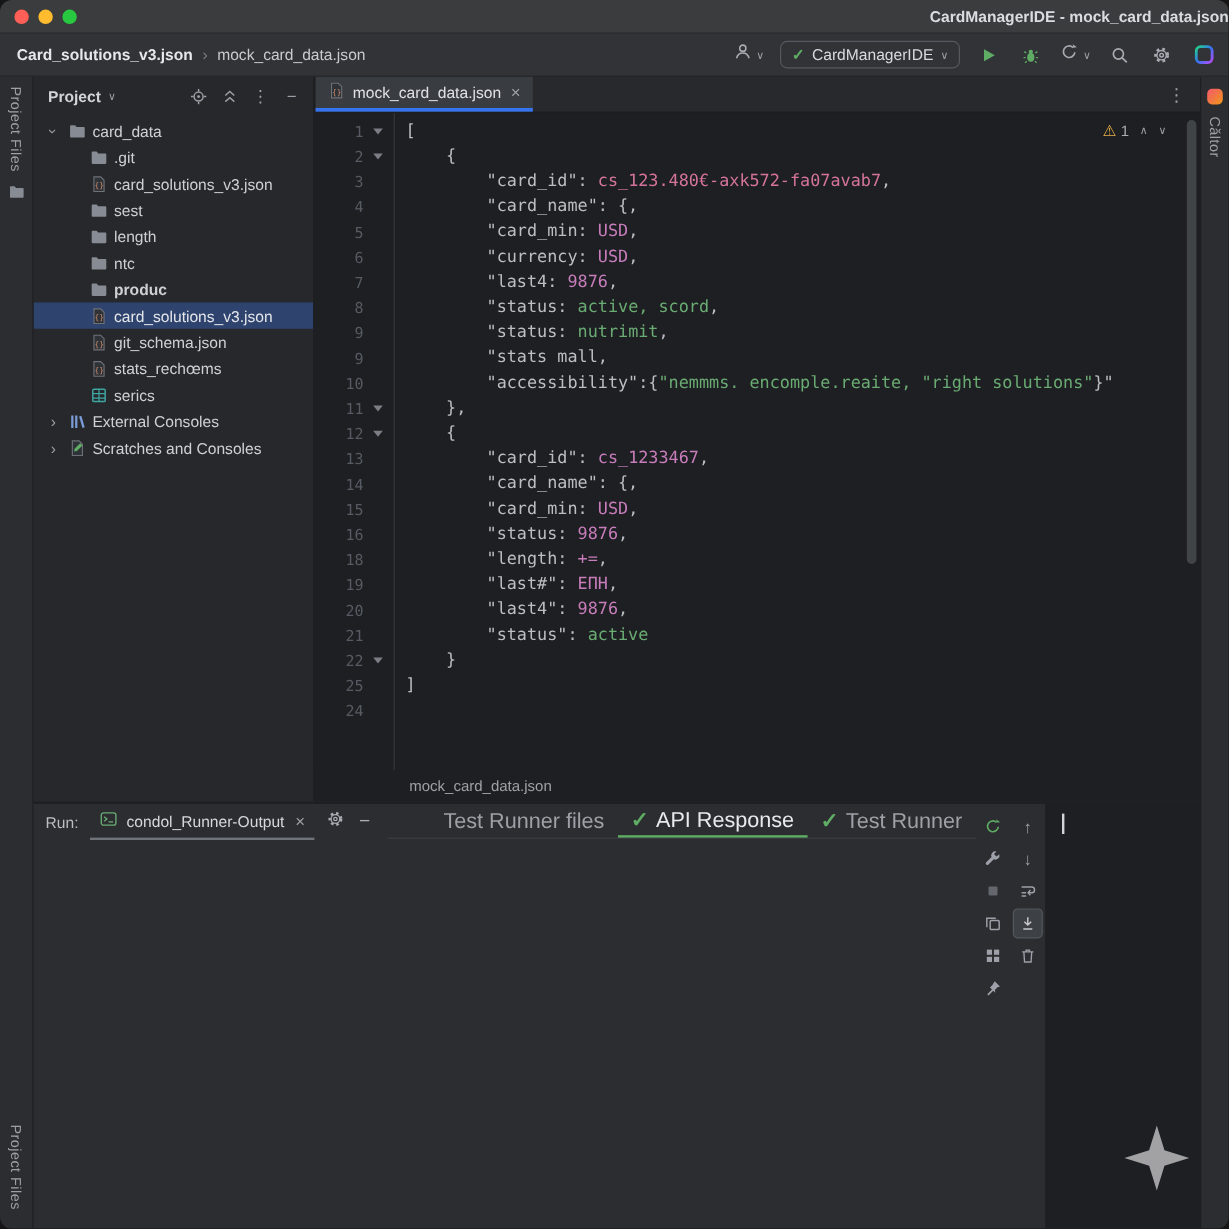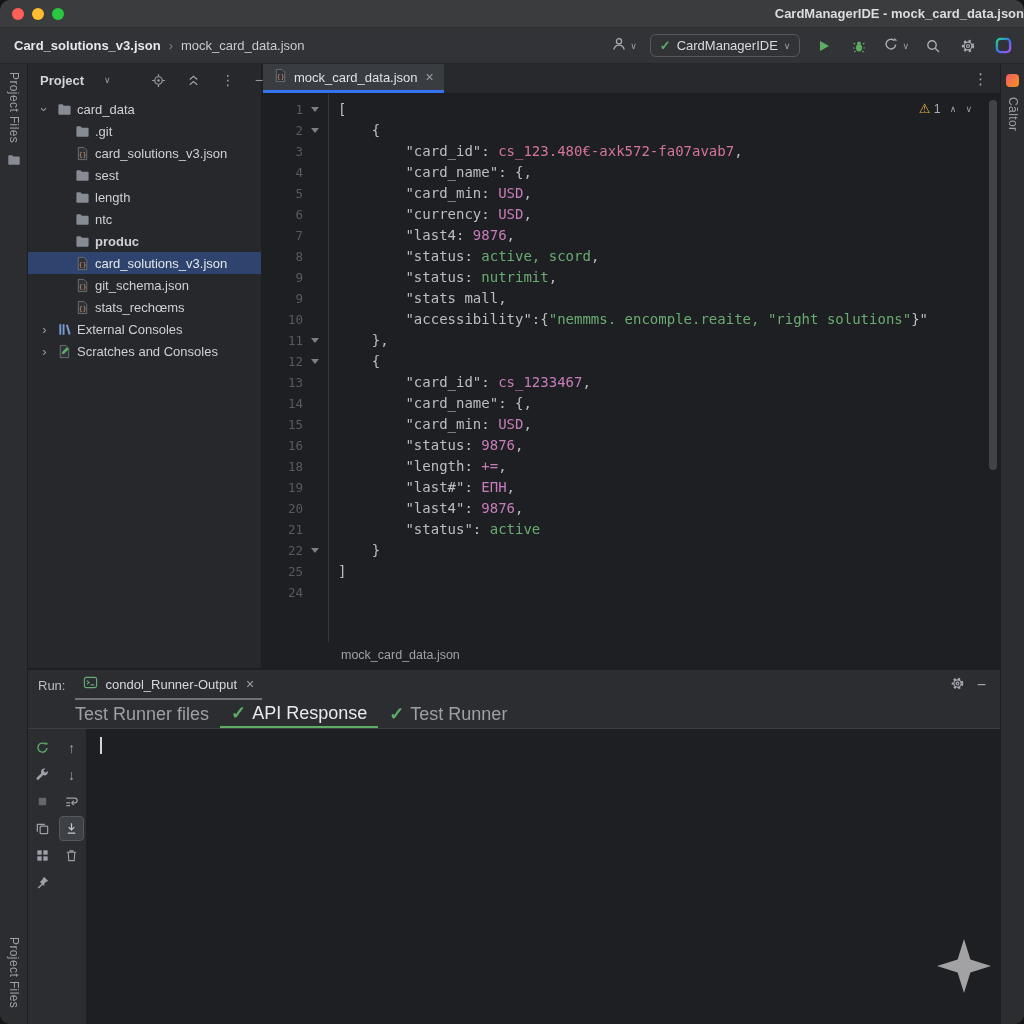--- a/index.html
+++ b/index.html
@@ -35,21 +35,21 @@
   .strip-label.bottom { margin-top:auto; margin-bottom:16px; }
   .strip-icon { margin-top:10px; }
   .rs-dot { width:13px; height:13px; border-radius:4px; margin-top:10px; background:linear-gradient(135deg,#f5576c,#f09819); }
   .strip.right .strip-label { margin-top:10px; }
 
   .center { flex:1; display:flex; flex-direction:column; min-width:0; }
   .top-split { height:604px; display:flex; min-height:0; flex:none; }
 
   
   .project-panel { width:235px; flex:none; background:#26282b; border-right:2px solid #1e1f22; display:flex; flex-direction:column; }
-  .pp-header { height:32px; display:flex; align-items:center; gap:20px; padding:0 8px 0 12px; color:#d2d4d8; font-size:13px; flex:none; }
+  .pp-header { height:32px; display:flex; align-items:center; gap:6px; padding:0 8px 0 12px; color:#d2d4d8; font-size:13px; flex:none; }
   .pp-header .spacer { flex:1; }
   .pp-title { font-weight:600; }
   .pp-hicon { width:20px; height:20px; display:flex; align-items:center; justify-content:center; color:#9da0a8; font-size:14px; }
   .tree { flex:1; overflow:hidden; font-size:13px; color:#ced0d6; padding-top:2px; }
   .tree-row { height:22px; display:flex; align-items:center; gap:5px; white-space:nowrap; }
   .tree-row.selected { background:#2e436e; color:#e4e6ea; }
   .tw-chev { width:13px; flex:none; color:#9da0a6; font-size:13px; text-align:center; }
   .tw-chev.open { transform:rotate(90deg); }
   .tw-chev span { display:inline-block; }
   .tw-icon { width:16px; height:16px; flex:none; display:flex; align-items:center; justify-content:center; }
@@ -68,21 +68,21 @@
   .fold-tri { width:0; height:0; border-left:4px solid transparent; border-right:4px solid transparent; border-top:5px solid #7b7e85; }
   .code { flex:1; padding:5px 0 0 9px; font-family:"DejaVu Sans Mono", monospace; font-size:14px; line-height:21px; white-space:pre; }
   .code-row { height:21px; }
   .tok-p { color:#bcbec4; } .tok-v { color:#c77dbb;text-align:center; } .tok-s { color:#6aab73; } .tok-m { color:#d4749c; }
   .warn-widget { position:absolute; top:7px; right:28px; display:flex; align-items:center; gap:9px; font-size:12.5px; color:#a8abb2; }
   .warn-sign { color:#e8b145; font-size:13px; }
   .scrollbar-thumb { position:absolute; right:3px; top:6px; width:8px; height:370px; border-radius:4px; background:#4a4d51; opacity:.8; }
   .editor-breadcrumb { height:26px; flex:none; display:flex; align-items:center; padding-left:78px; font-size:12.5px; color:#9da0a6; background:#1e1f22; }
 
   
-  .run-panel { flex:1; min-height:0; display:flex; flex-direction:column; background:#2b2d30; border-top:2px solid #1e1f22; }
+  .run-panel { flex:1; min-height:0; display:flex; flex-direction:row; background:#2b2d30; border-top:2px solid #1e1f22; }
   .run-header { height:30px; flex:none; display:flex; align-items:stretch; gap:10px; padding:0 8px 0 10px; }
   .run-label { align-self:center; color:#bcbec4; font-size:13px; }
   .run-tab { display:flex; align-items:center; gap:7px; padding:0 8px; font-size:13px; color:#d6d8dc; border-bottom:2px solid #6f7278; }
   .run-header-right { margin-left:auto; display:flex; align-items:center; gap:12px; padding-right:6px; color:#a8abb2; }
   .minus-glyph { font-size:16px; color:#a8abb2; }
   .run-subtabs { height:29px; flex:none; display:flex; align-items:stretch; padding-left:36px; border-bottom:1px solid #3c3e42; font-size:18px; color:#9da0a6; }
   .subtab { display:flex; align-items:center; gap:6px; padding:0 11px; }
   .subtab.active { color:#e8eaed; border-bottom:2px solid #5fad65; }
   .run-body { flex:1; min-height:0; display:flex; }
   .run-toolbar { width:58px; flex:none; padding-top:6px; display:grid; grid-template-columns:29px 29px; justify-items:center; align-content:start; row-gap:2px; }
@@ -293,20 +293,30 @@
               <div class="tree-row" style="padding-left: 28px;">
                 <span class="tw-chev"></span>
                 <span class="tw-icon">
                   <svg width="15" height="15" viewBox="0 0 16 16">
                     <path d="M3.5 1.5h6l3 3v10h-9z" fill="#2f3237" stroke="#6e7178"></path>
                     <text x="4" y="11.5" font-size="7" fill="#cf8e6d" font-family="DejaVu Sans Mono, monospace">{}</text>
                   </svg>
                 </span>
                 <span>stats_rechœms</span>
               </div>
+              <div class="tree-row" style="padding-left: 28px;">
+                <span class="tw-chev"></span>
+                <span class="tw-icon">
+                  <svg width="15" height="15" viewBox="0 0 16 16">
+                    <rect x="2.5" y="2.5" width="11" height="11" rx="1" fill="none" stroke="#3fa7a3" stroke-width="1.3"></rect>
+                    <path d="M2.5 6.5h11M2.5 10.5h11M8 2.5v11" stroke="#3fa7a3" stroke-width="1.1"></path>
+                  </svg>
+                </span>
+                <span>serics</span>
+              </div>
               <div class="tree-row" style="padding-left: 10px;">
                 <span class="tw-chev"><span>›</span></span>
                 <span class="tw-icon">
                   <svg width="15" height="15" viewBox="0 0 16 16">
                     <path d="M2.5 2.5h2v11h-2zM6 2.5h2v11H6z" fill="#7c9cd8"></path>
                     <path d="M9.5 3.2l2-.6 3 10.3-2 .6z" fill="#7c9cd8"></path>
                   </svg>
                 </span>
                 <span>External Consoles</span>
               </div>

